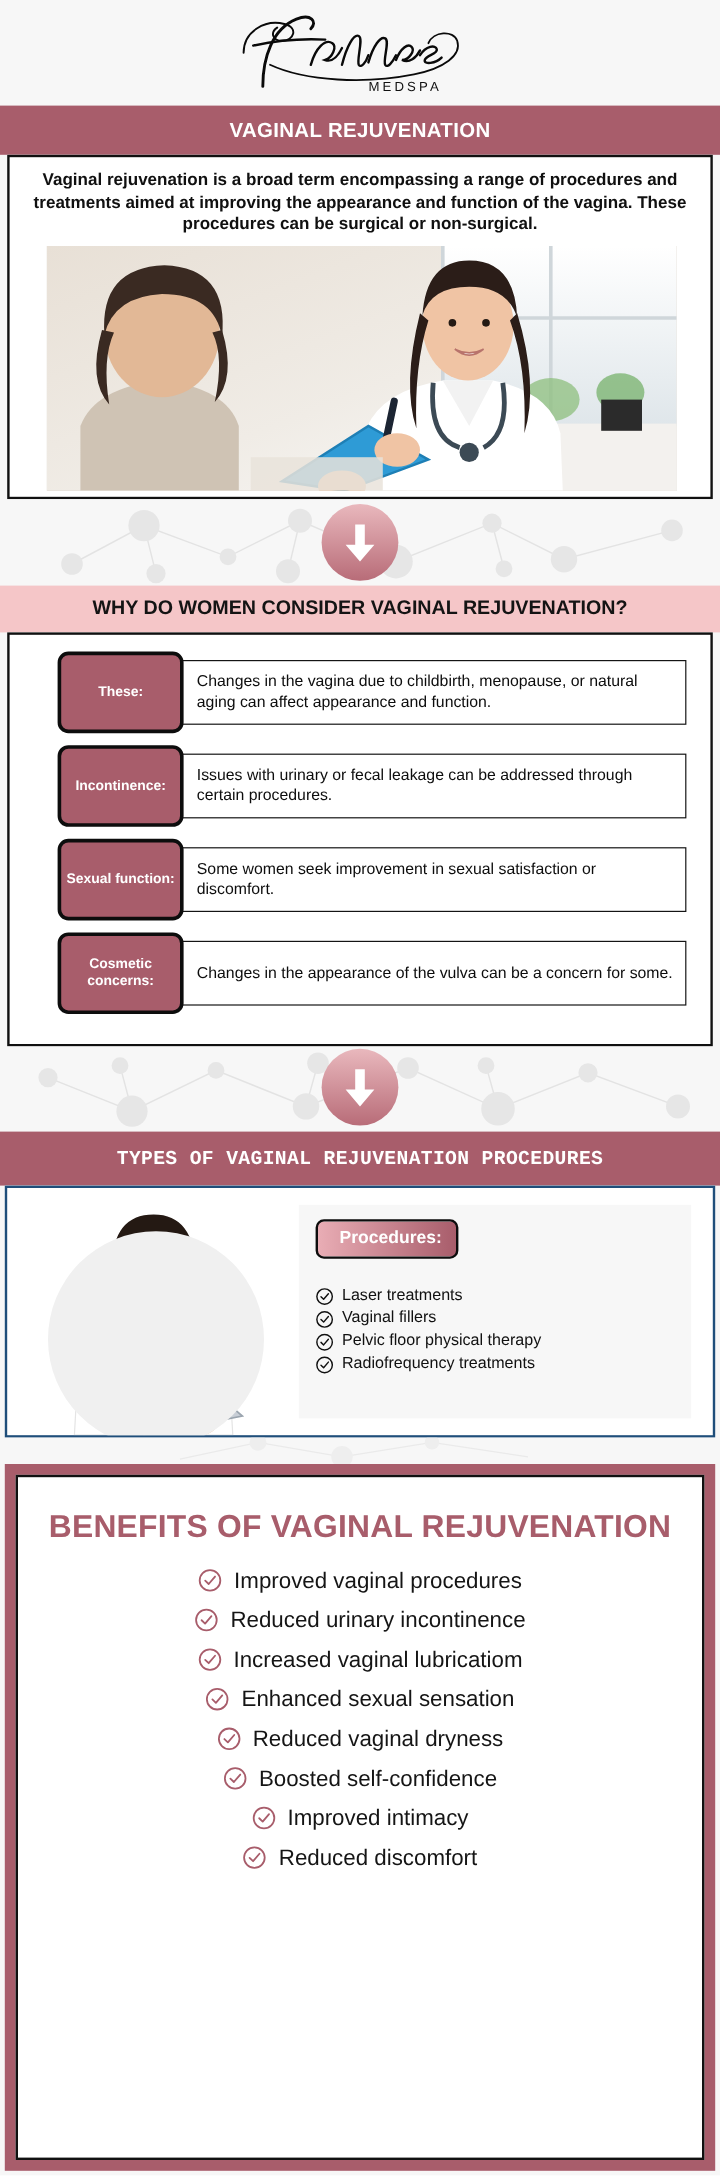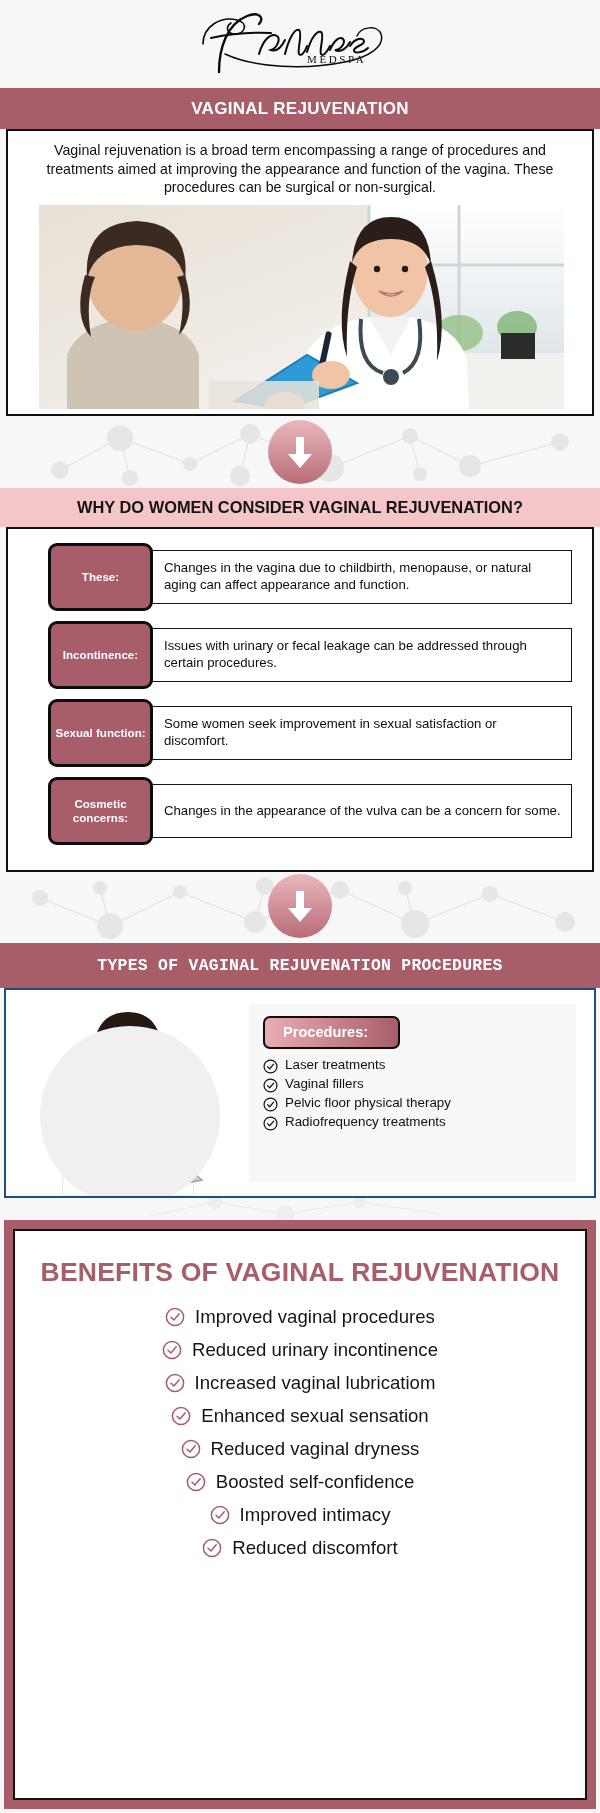--- a/index.html
+++ b/index.html
@@ -23,26 +23,26 @@
     width: 600px; height: 88px;
     background: #f7f7f7;
     display: flex;
     align-items: center;
     justify-content: center;
   }
   .logo-wrap { position: relative; width: 230px; height: 72px; }
   .logo-svg { display: block; width: 230px; height: 72px; }
   .logo-sub {
     position: absolute;
-    left: 122px; top: 45px;
+    left: 122px; top: 59px;
     font-size: 11px;
     letter-spacing: 2.6px;
     font-weight: 400;
     color: #111;
-    font-family: Liberation Serif, serif;
+    font-family: Liberation Sans, sans-serif;
   }
 
   
   .band-dark {
     background: #a85d6b;
     color: #ffffff;
     display: flex;
     align-items: center;
     justify-content: center;
     text-align: center;
@@ -70,21 +70,21 @@
     width: 588px; height: 287px;
     background: #ffffff;
     border: 2px solid #101010;
   }
   .sec1-text {
     padding: 10px 16px 0 16px;
     font-size: 14.2px;
     line-height: 1.32;
     text-align: center;
     color: #101010;
-    font-weight: 400;
+    font-weight: 700;
   }
   .sec1-photo {
     position: absolute;
     left: 31px; top: 74px;
     width: 525px; height: 204px;
     overflow: hidden;
     background: #dcd5cd;
   }
 
   
@@ -193,22 +193,22 @@
     padding: 12px 10px 10px 14px;
   }
   .proc-chip {
     display: inline-block;
     background: linear-gradient(90deg, #e9adb5 0%, #a85d6b 100%);
     border: 2.4px solid #0d0d0d;
     border-radius: 7px;
     color: #ffffff;
     font-weight: bold;
     font-size: 14.6px;
-    padding: 6px 30px 7px 18px;
-    margin-bottom: 8px;
+    padding: 6px 12px 7px 18px;
+    margin-bottom: 22px;
   }
   .proc-list { list-style: none; }
   .proc-li {
     display: flex;
     align-items: flex-end;
     font-size: 13.4px;
     line-height: 1.26;
     color: #111;
     font-weight: 500;
     margin-bottom: 2px;

